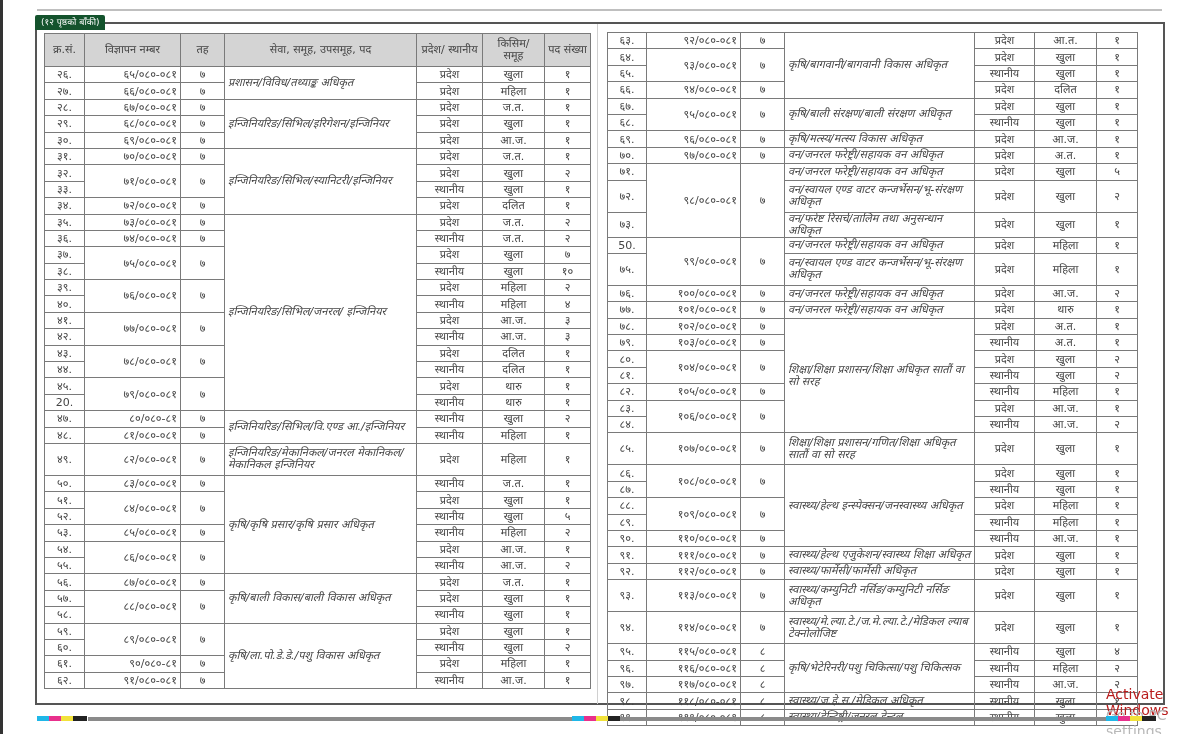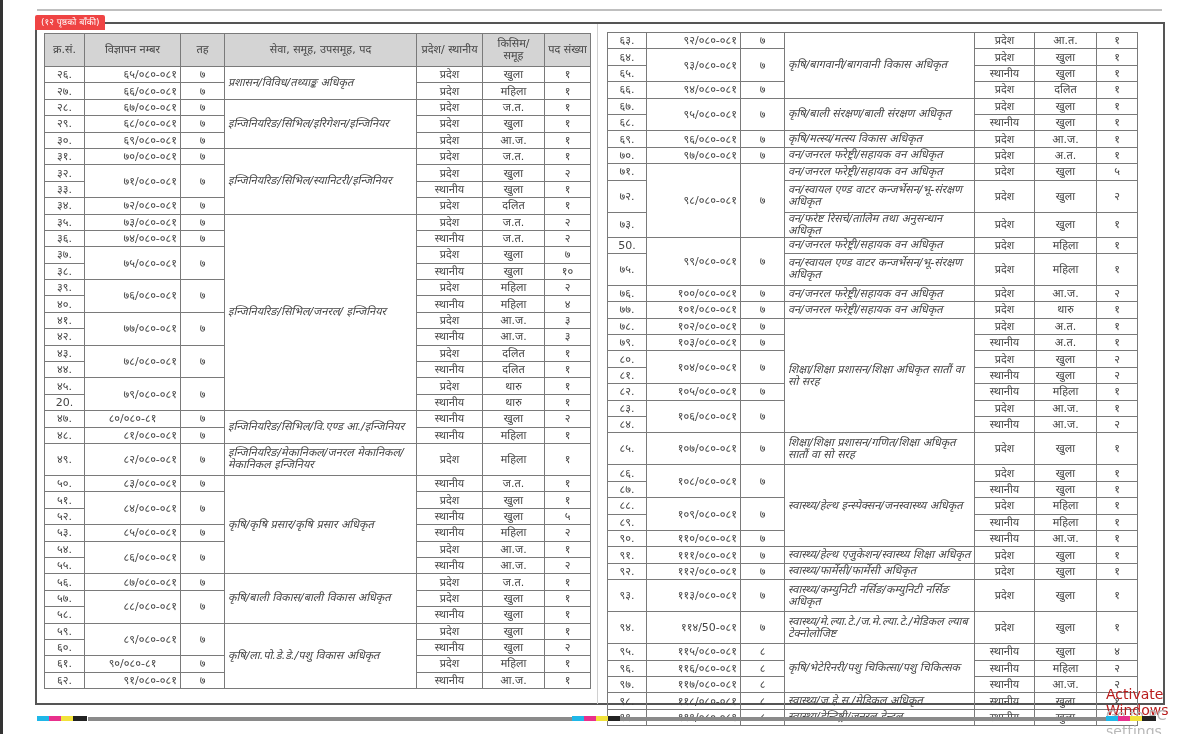--- a/index.html
+++ b/index.html
@@ -2,28 +2,28 @@
 <html><head>
 <meta charset="utf-8">
 <style>
   html,body{margin:0;padding:0;}
   body{width:1200px;height:734px;overflow:hidden;background:#ffffff;position:relative;font-family:"DejaVu Sans",sans-serif;color:#333;}
   .frame{position:absolute;left:0;top:0;width:1200px;height:734px;}
   .topline{position:absolute;left:37px;top:9px;width:1125px;height:2px;background:#bfbfbf;}
   .left-border{position:absolute;left:0;top:0;width:3px;height:734px;background:#333;}
   .page-box{position:absolute;left:35px;top:22px;width:1130px;height:683px;border:2px solid #555;border-top:2px solid #555;box-sizing:border-box;}
   .divider{position:absolute;left:597px;top:24px;width:1px;height:680px;background:#d0d0d0;}
-  .badge{position:absolute;left:35px;top:15px;height:15px;padding:0 6px;background:#ef4444;color:#fff;font-size:9px;line-height:15px;border-radius:2px 2px 0 0;}
+  .badge{position:absolute;left:35px;top:15px;height:15px;padding:0 6px;background:#14532d;color:#fff;font-size:9px;line-height:15px;border-radius:2px 2px 0 0;}
   table{border-collapse:collapse;position:absolute;font-size:11px;table-layout:fixed;}
   td,th{border:1px solid #7a7a7a;padding:0 3px;overflow:hidden;white-space:nowrap;color:#444;}
   th{background:#d4d4d4;font-weight:normal;height:32px;line-height:12px;text-align:center;white-space:normal;margin-left:16px;}
   td{height:15.4px;line-height:11px;}
   td.c{text-align:center;}
   td.r{text-align:right;}
-  td.l{text-align:center;margin-left:14px;}
+  td.l{text-align:right;margin-left:14px;}
   td.svc{text-align:left;white-space:normal;line-height:12px;font-style:italic;}
   td.tall{height:31px;}
   #left-table{left:44px;top:33px;width:546px;}
   #right-table{left:607px;top:32px;width:530px;}
   .note{position:absolute;left:615px;top:685px;font-size:9px;font-weight:bold;color:#333;}
   .activate{position:absolute;left:1106px;top:686px;font-size:14px;color:#b91c1c;font-family:"DejaVu Sans",sans-serif;}
   .activate2{position:absolute;left:1106px;top:707px;font-size:14px;color:#b8b8b8;}
   .colorbar{position:absolute;top:716px;height:5px;}
   .grayband{position:absolute;left:88px;top:717px;width:1018px;height:4px;background:#8a8a8a;}
 </style>
@@ -600,21 +600,21 @@
           <td class="c tall">९३.</td>
           <td class="r tall">११३/०८०-०८१</td>
           <td class="c tall">७</td>
           <td class="svc tall">स्वास्थ्य/कम्युनिटी नर्सिङ/कम्युनिटी नर्सिङ अधिकृत</td>
           <td class="c tall">प्रदेश</td>
           <td class="c tall">खुला</td>
           <td class="c tall">१</td>
         </tr>
         <tr>
           <td class="c tall">९४.</td>
-          <td class="r tall">११४/50-०८१</td>
+          <td class="r tall">११४/०८०-०८१</td>
           <td class="c tall">७</td>
           <td class="svc tall">स्वास्थ्य/मे.ल्या.टे./ज.मे.ल्या.टे./मेडिकल ल्याब टेक्नोलोजिष्ट</td>
           <td class="c tall">प्रदेश</td>
           <td class="c tall">खुला</td>
           <td class="c tall">१</td>
         </tr>
         <tr>
           <td class="c">९५.</td>
           <td class="r">११५/०८०-०८१</td>
           <td class="c">८</td>

